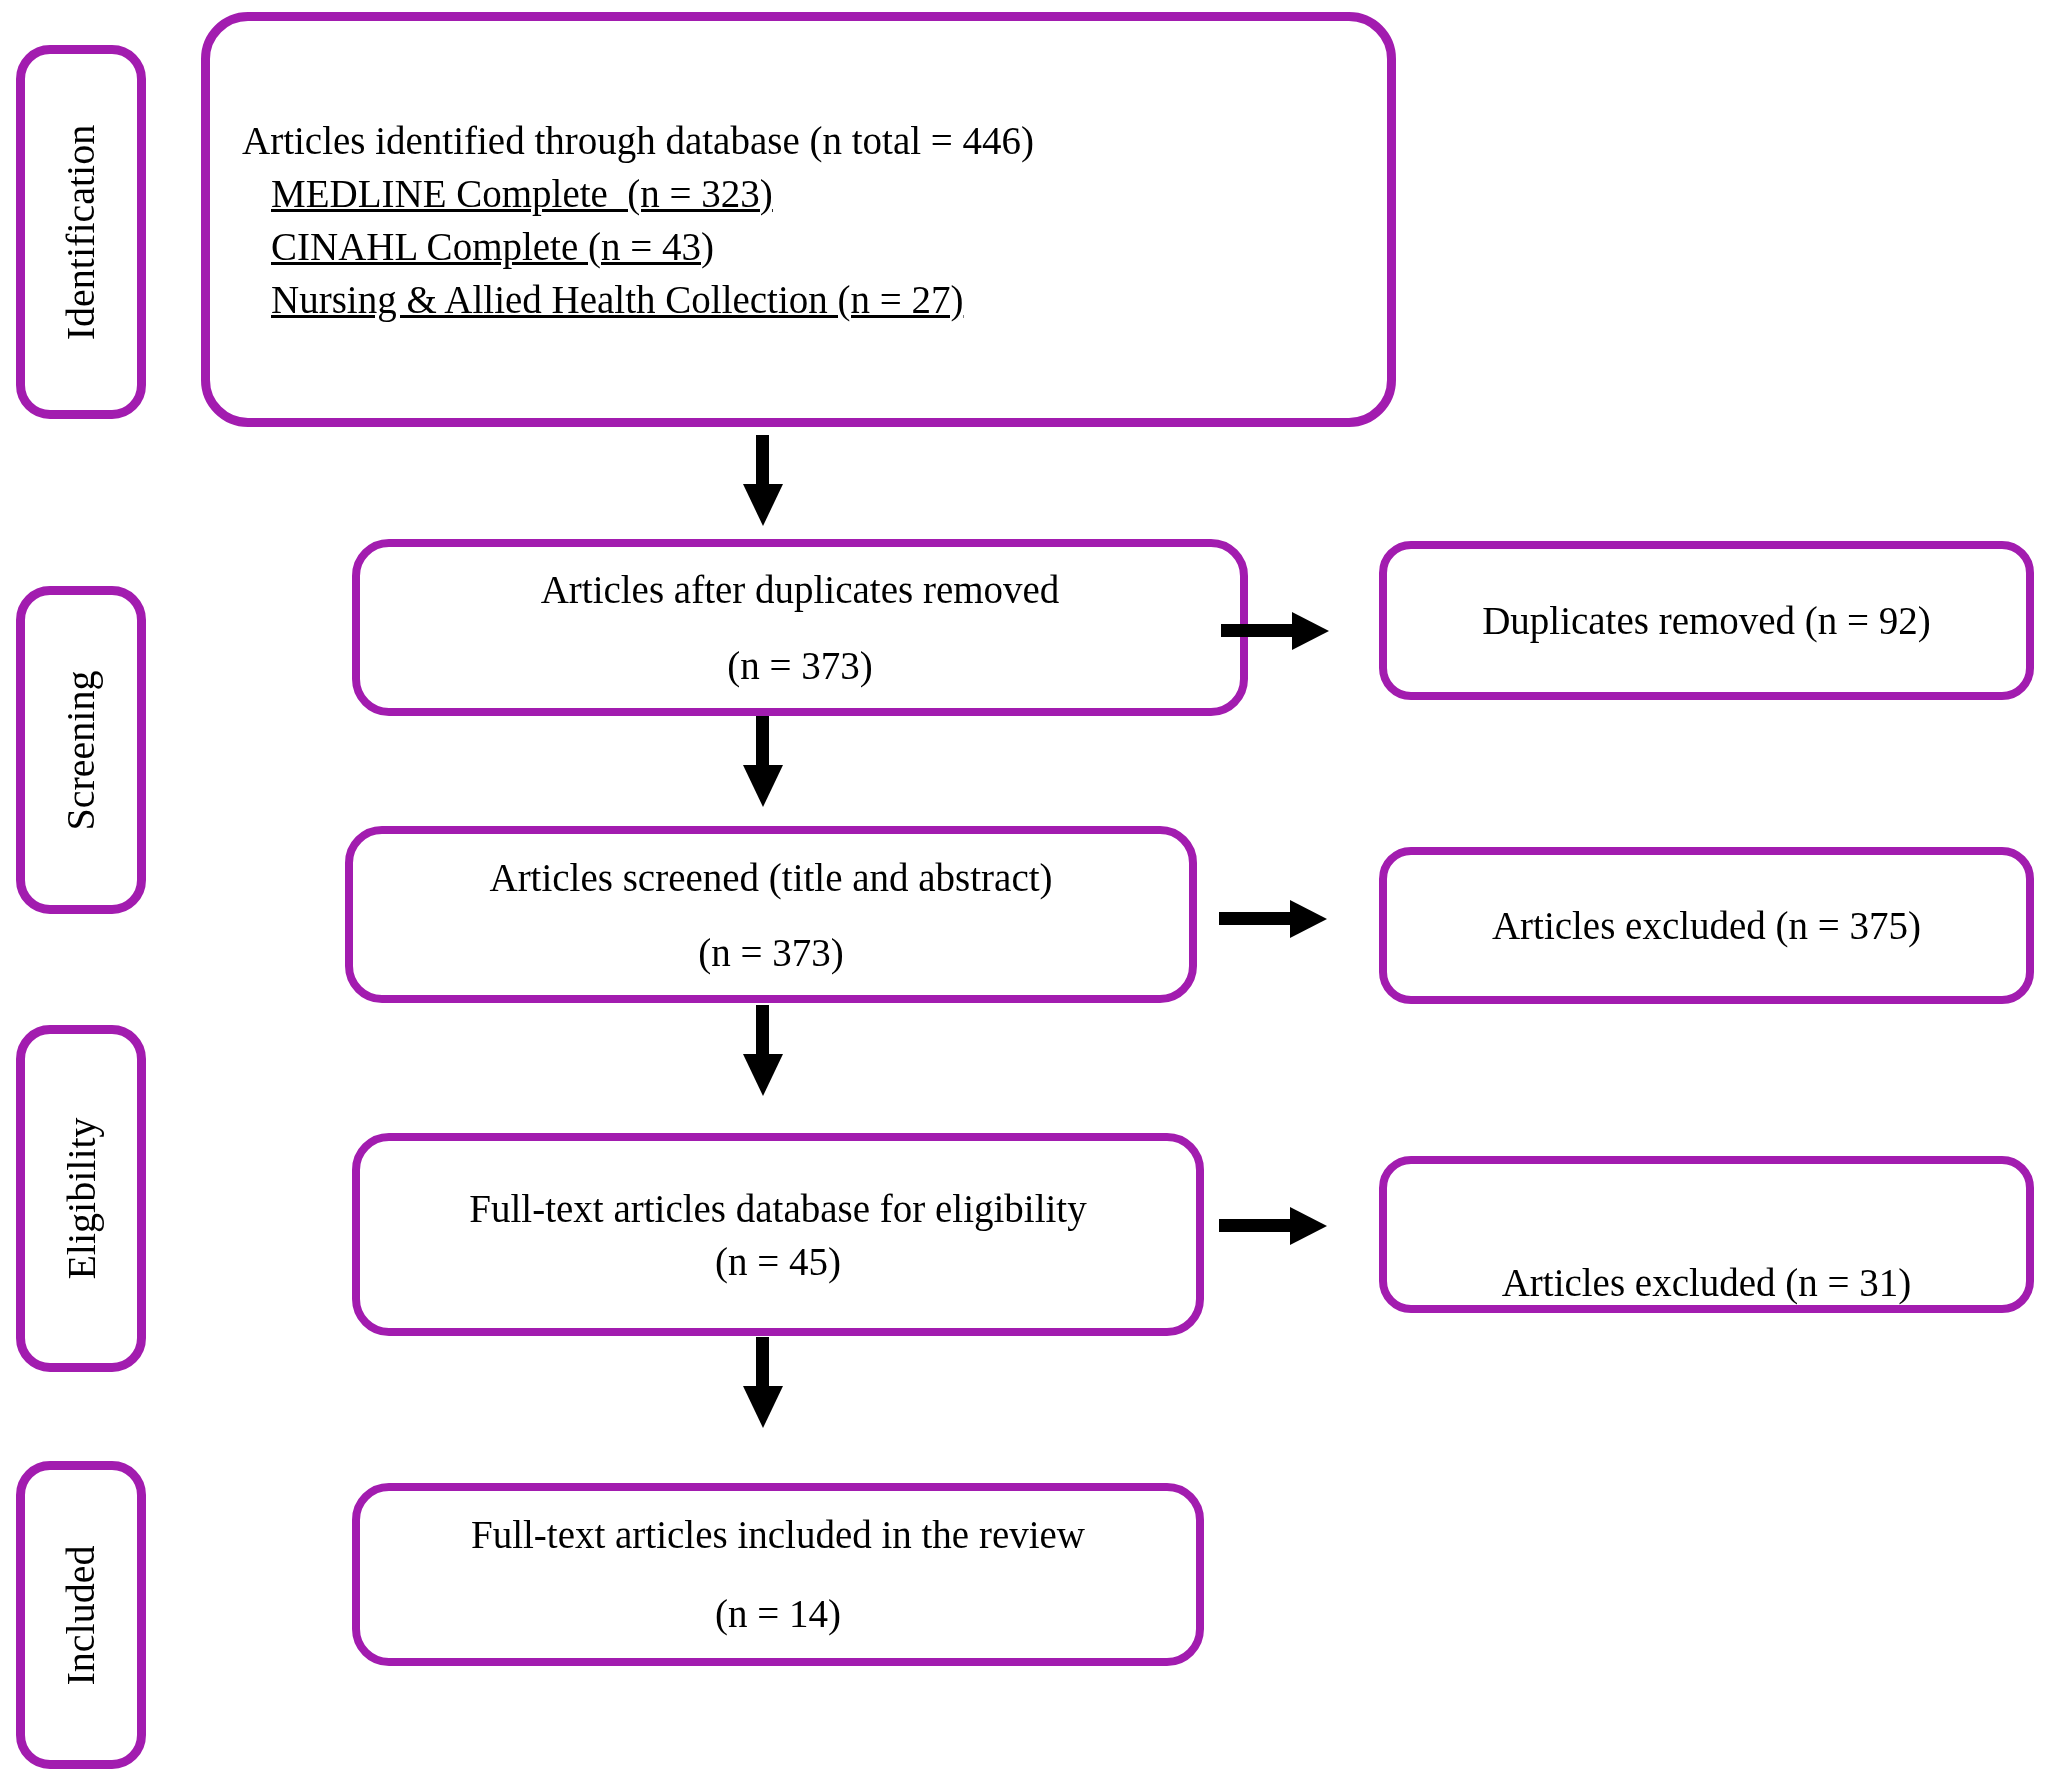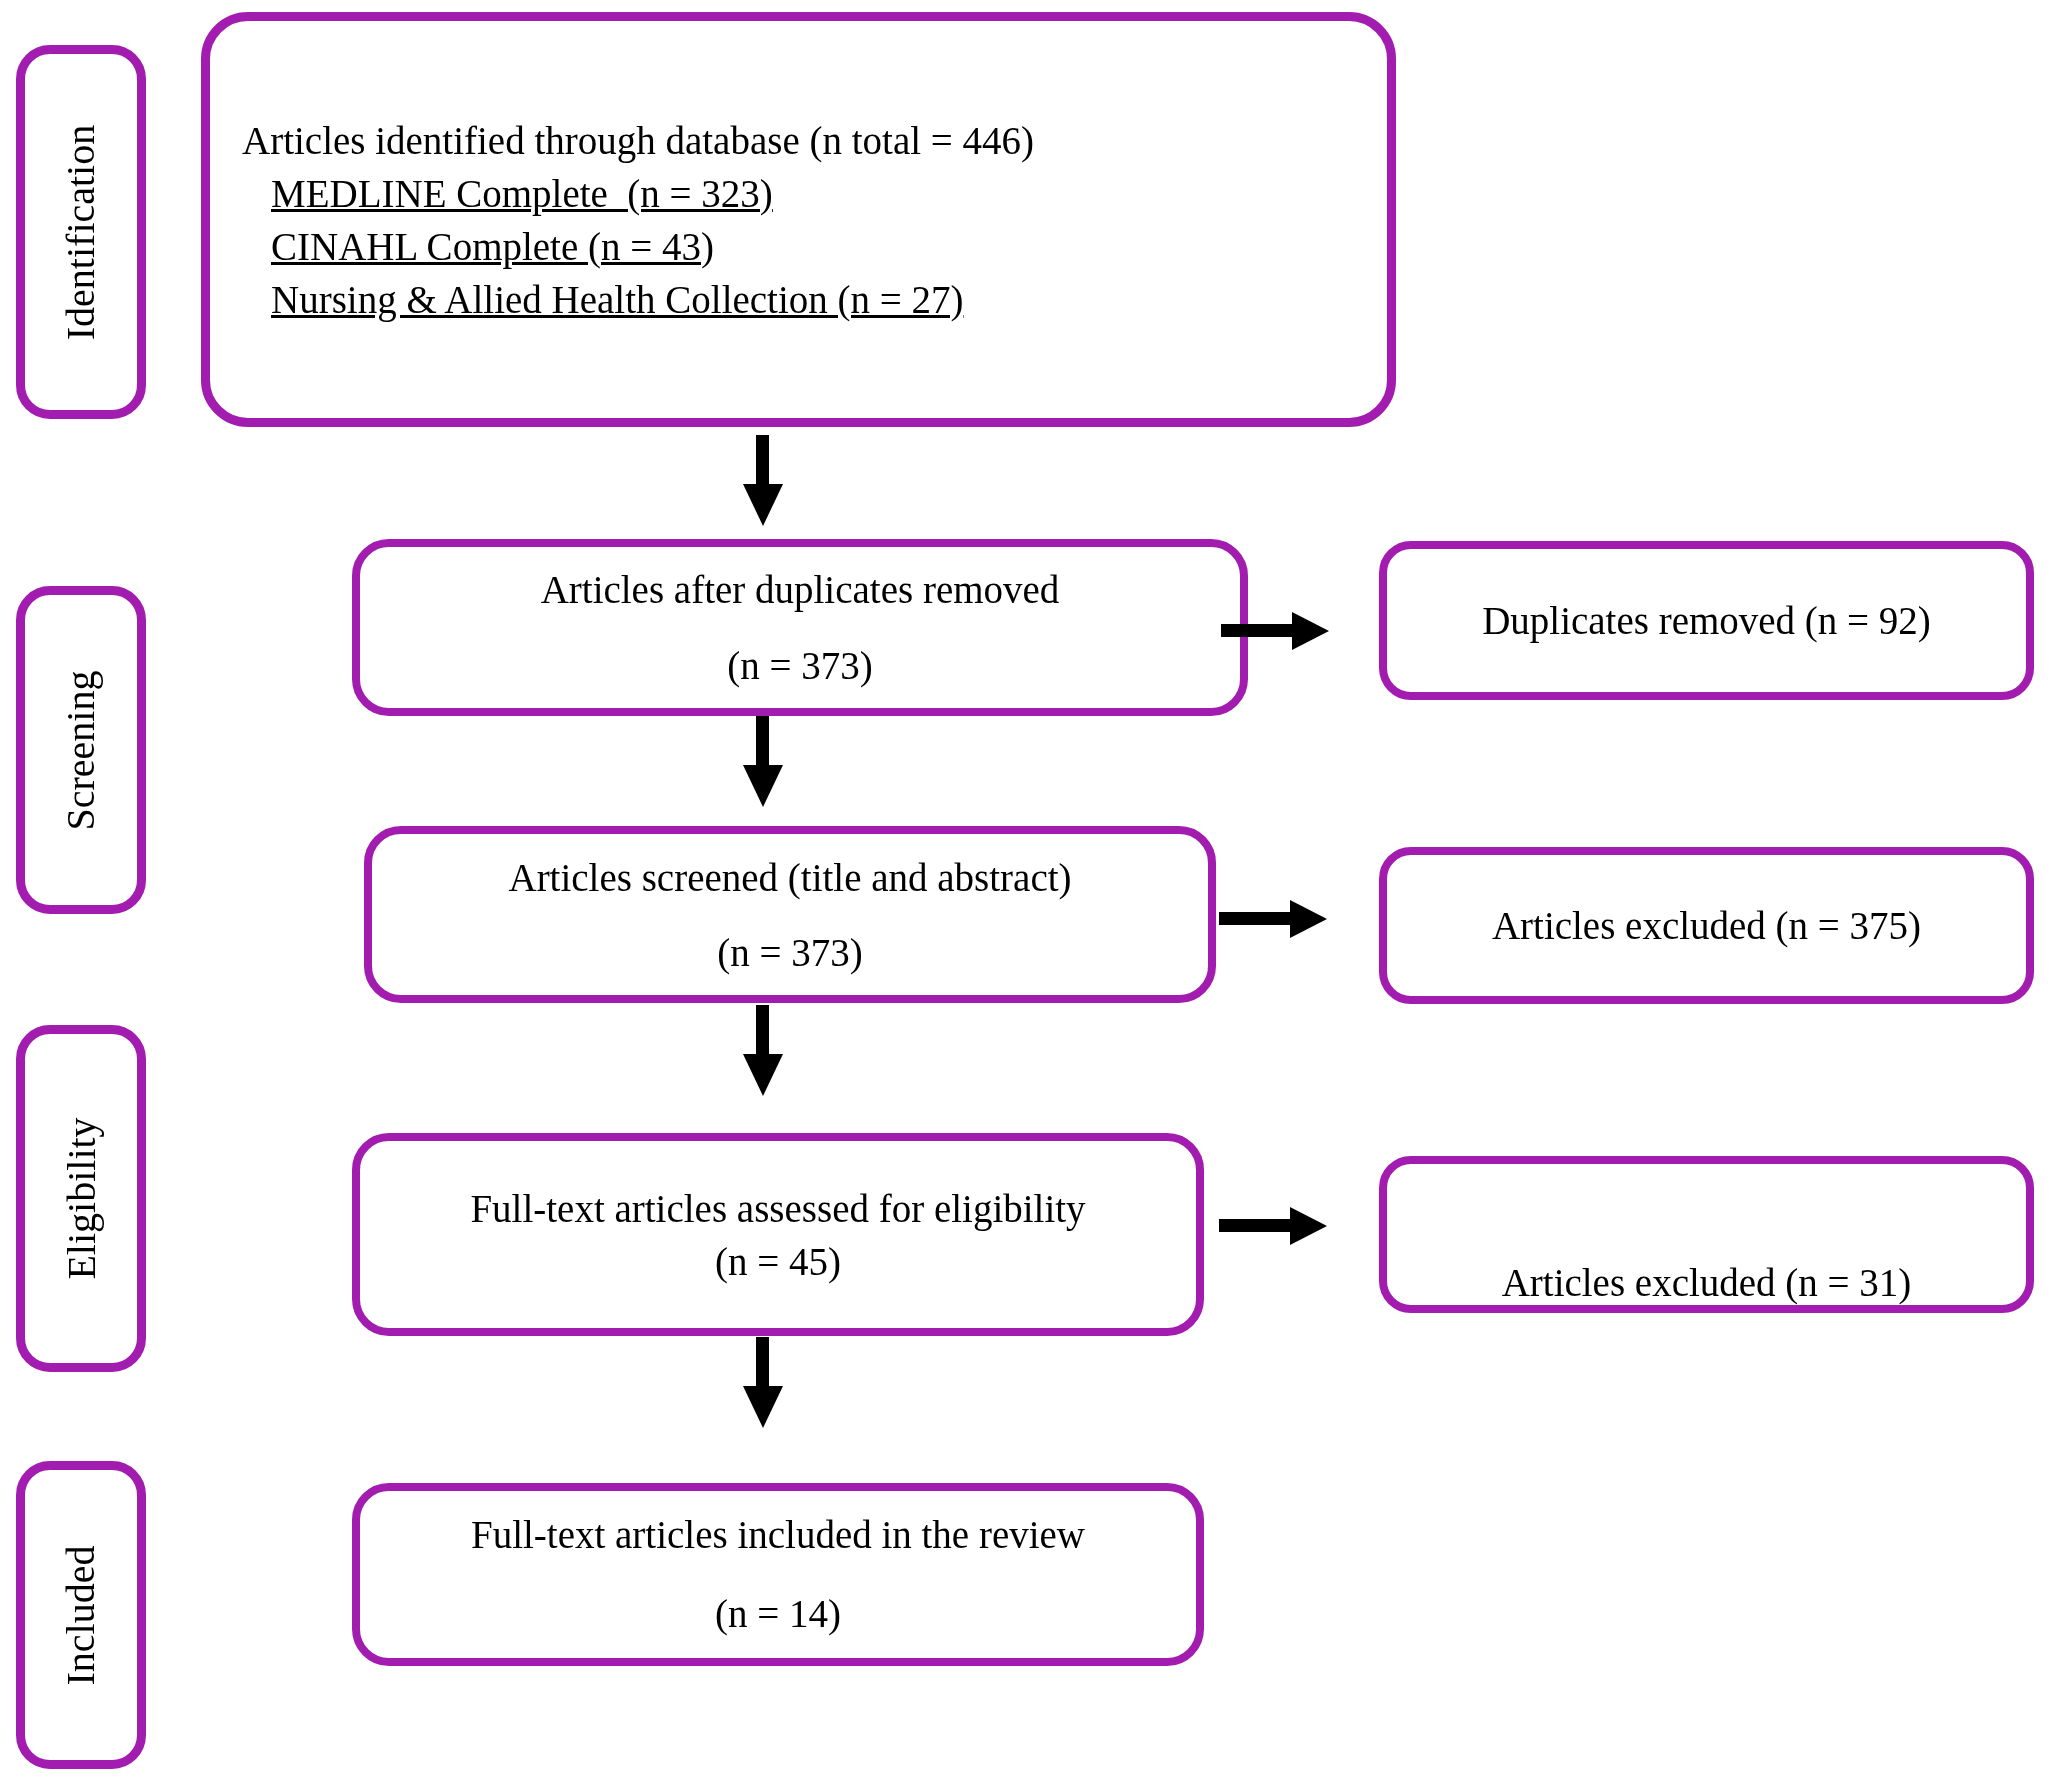--- a/index.html
+++ b/index.html
@@ -57,21 +57,21 @@
     border-radius: 47px;
     border-width: 9px;
     padding-left: 32px;
     text-align: left;
   }
   #box-identified .indent { padding-left: 29px; text-decoration: underline; }
 
   .center-box { text-align: center; border-radius: 37px; }
 
   #box-after-duplicates   { left: 352px; top: 539px;  width: 896px; height: 177px; line-height: 76px; }
-  #box-screened           { left: 364px; top: 826px; width: 852px; height: 177px; line-height: 75px; }
+  #box-screened           { left: 345px; top: 826px; width: 852px; height: 177px; line-height: 75px; }
   #box-fulltext-assessed  { left: 352px; top: 1133px; width: 852px; height: 203px; line-height: 53px; }
   #box-included-review    { left: 352px; top: 1483px; width: 852px; height: 183px; line-height: 62px; gap: 17px; }
 
   
   .side-box {
     left: 1379px;
     width: 655px;
     border-radius: 32px;
     text-align: center;
     font-size: 39px;
@@ -148,21 +148,21 @@
     <div class="line">Articles after duplicates removed</div>
     <div class="line">(n = 373)</div>
   </div>
 
   <div class="box flow-box center-box" id="box-screened">
     <div class="line">Articles screened (title and abstract)</div>
     <div class="line">(n = 373)</div>
   </div>
 
   <div class="box flow-box center-box" id="box-fulltext-assessed">
-    <div class="line">Full-text articles assessed for eligibility</div>
+    <div class="line">Full-text articles database for eligibility</div>
     <div class="line">(n = 45)</div>
   </div>
 
   <div class="box flow-box center-box" id="box-included-review">
     <div class="line">Full-text articles included in the review</div>
     <div class="line">(n = 14)</div>
   </div>
 
   <div class="box side-box" id="box-duplicates-removed">
     <div class="line">Duplicates removed (n = 92)</div>

